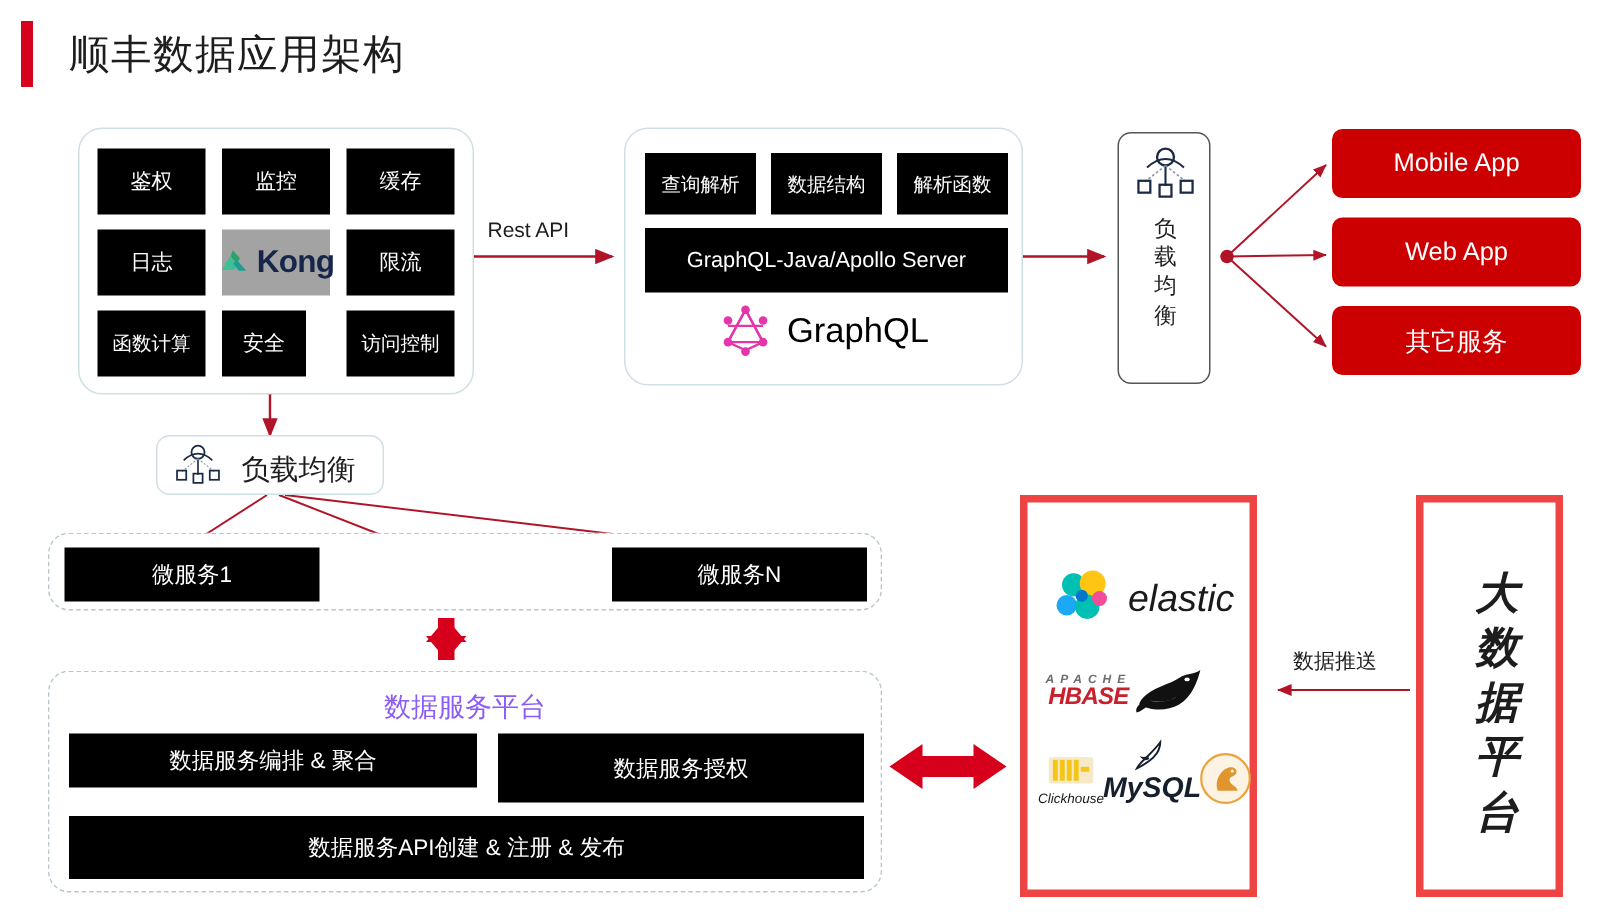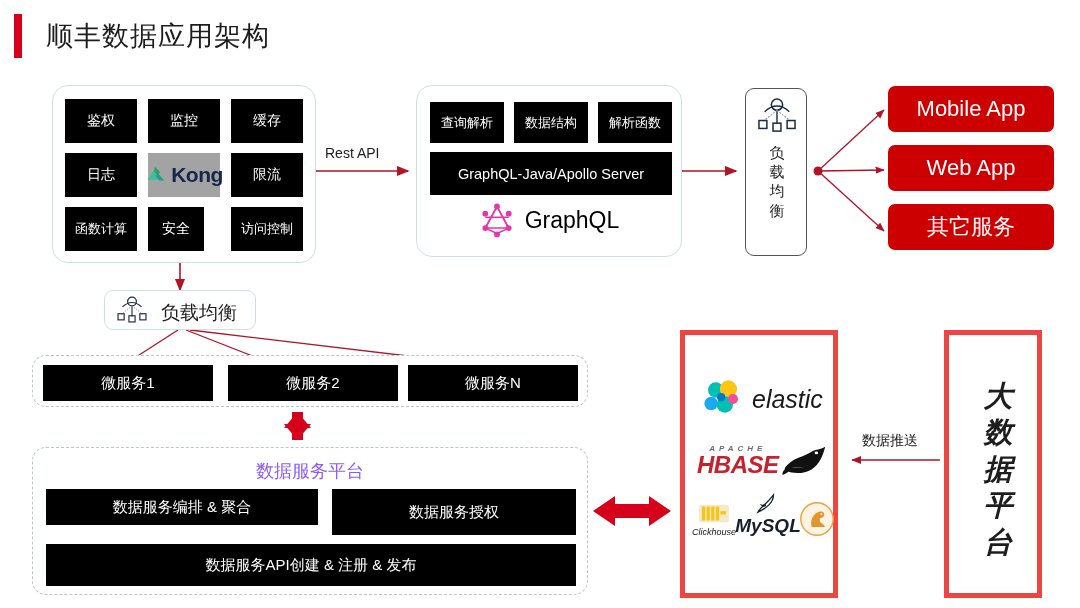--- a/index.html
+++ b/index.html
@@ -24,21 +24,21 @@
                  background: #ffffff; }
   .panel-rect  { position: absolute; border: 5px solid #ef4444; background: #ffffff; font-style: italic; }
 
   .blk { position: absolute; background: #000000; color: #ffffff;
          display: flex; align-items: center; justify-content: center;
          font-size: 14px; white-space: nowrap; }
   .blk.sm { font-size: 13px; }
 
   .redbtn { position: absolute; background: #cc0000; color: #ffffff;
             border-radius: 7px; display: flex; align-items: center;
-            justify-content: center; font-size: 22px; white-space: nowrap; }
+            justify-content: center; font-size: 17px; white-space: nowrap; }
 
   .vtext { position: absolute; display: flex; flex-direction: column;
            align-items: center; justify-content: center; font-size: 15px;
            color: #1d1d1d; line-height: 1.28; }
   .vtext span { display: block; }
 
   .lbl { position: absolute; font-size: 14px; color: #1d1d1d; white-space: nowrap; }
 
   .plat-title { position: absolute; font-size: 18px; color: #8b5cf6;
                 width: 100%; text-align: center; white-space: nowrap; }
@@ -53,21 +53,21 @@
                letter-spacing: -0.5px; }
   .gql-row { position: absolute; display: flex; align-items: center;
              justify-content: center; gap: 10px; width: 100%; }
   .gql-word { font-size: 23px; color: #000000; }
 
   .elastic-row { position: absolute; display: flex; align-items: center; gap: 9px; }
   .elastic-word { font-size: 25px; color: #1a1a1a; }
 
   .hb-apache { font-size: 8px; letter-spacing: 4px; color: #6d6d6d;
                font-weight: bold; text-align: center; }
-  .hb-word { font-size: 24px; font-weight: bold; color: #c8202c;
+  .hb-word { font-size: 16px; font-weight: bold; color: #c8202c;
              letter-spacing: -0.5px; line-height: 1; }
   .ck-word { font-size: 9px; color: #1a1a1a; text-align: center; }
   .my-word { font-size: 19px; font-weight: bold; color: #16202c; }
 
   svg { display: block; overflow: visible; }
   .arrows { position: absolute; left: 0; top: 0; width: 1080px; height: 608px;
             pointer-events: none; }
 </style>
 </head>
 <body>
@@ -204,21 +204,20 @@
       <line x1="25" y1="14.5" x2="41" y2="27" stroke="#8a93a6" stroke-width="1.2" stroke-dasharray="2,1.6"></line>
       <rect x="4.5" y="26" width="9" height="9" fill="none" stroke="#1b2a44" stroke-width="1.7"></rect>
       <rect x="20.5" y="29" width="9" height="9" fill="none" stroke="#1b2a44" stroke-width="1.7"></rect>
       <rect x="36.5" y="26" width="9" height="9" fill="none" stroke="#1b2a44" stroke-width="1.7"></rect>
     </svg>
     <div class="lbl" style="left:56px; top:9px; font-size:19px;">负载均衡</div>
   </div>
 
   <div class="panel-dash" style="left:32px; top:355px; width:556px; height:52px;">
     <div class="blk" style="left:10px; top:9px; width:170px; height:36px; font-size:15px;">微服务1</div>
-    <div class="blk" style="left:195px; top:9px; width:170px; height:36px; font-size:15px;">微服务2</div>
     <div class="dots" style="left:377px; top:22px;">
         <i></i>
         <i></i>
         <i></i>
       </div>
     <div class="blk" style="left:376px; top:9px; width:170px; height:36px; font-size:15px; left:375px;">微服务N</div>
   </div>
 
   <div class="panel-dash" style="left:32px; top:447px; width:556px; height:148px;">
     <div class="plat-title" style="top:11px;">数据服务平台</div>

